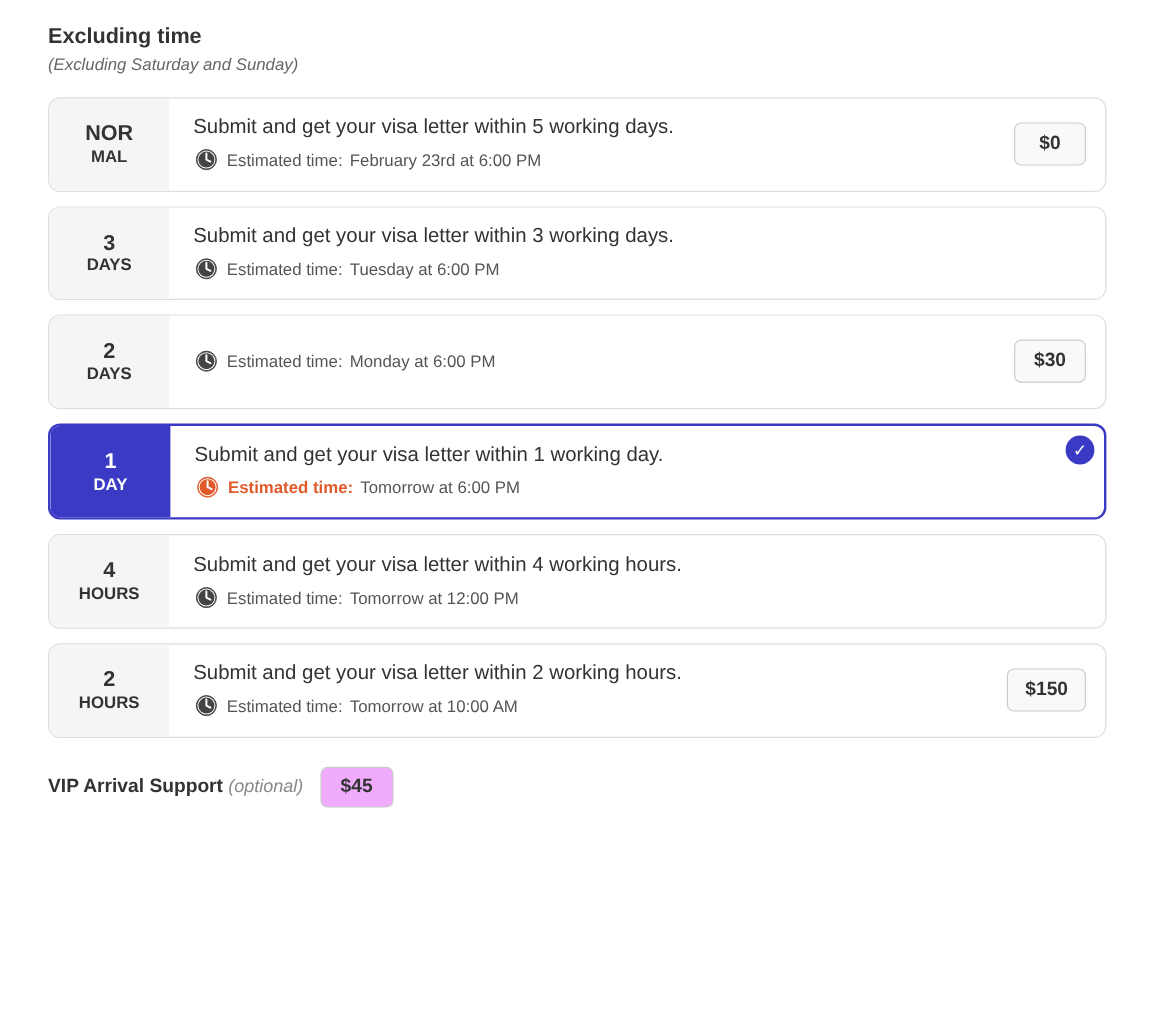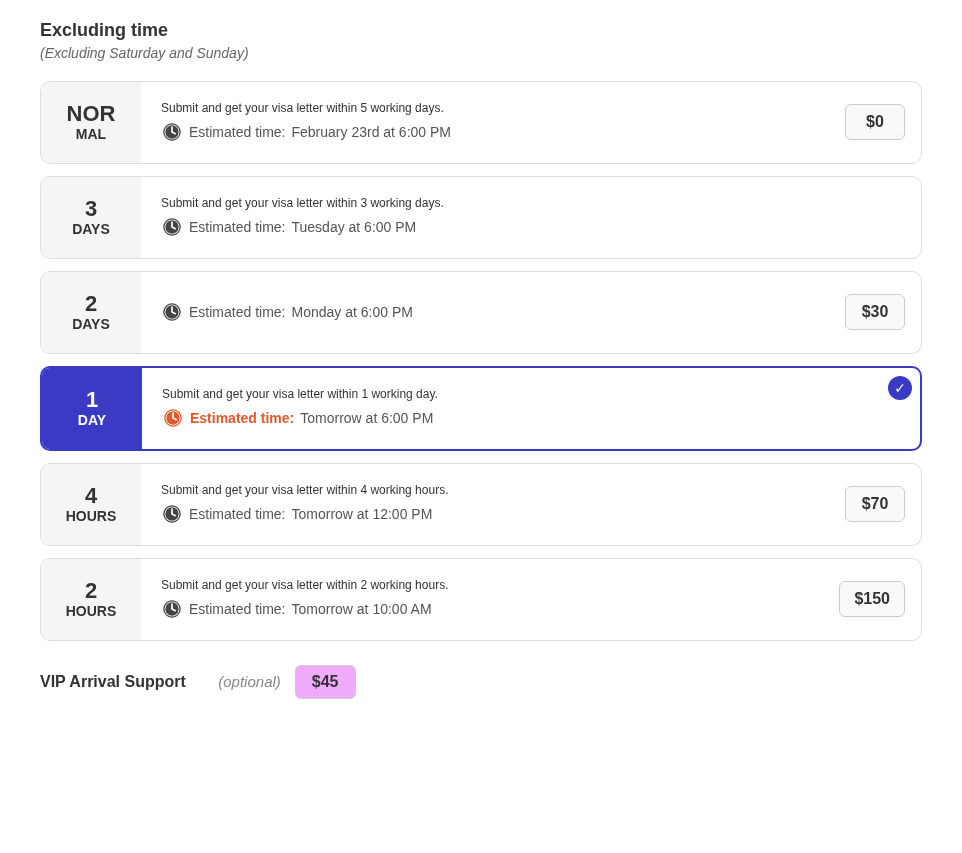--- a/index.html
+++ b/index.html
@@ -65,38 +65,38 @@
       text-align: center;
       align-self: stretch;
     }
 
     .option-card.selected .option-label {
       background: #3a3ac4;
       color: #fff;
     }
 
     .option-label .label-number {
-      font-size: 22px;
+      font-size: 18px;
       font-weight: bold;
       line-height: 1.1;
     }
 
     .option-label .label-unit {
       font-size: 14px;
       font-weight: bold;
       line-height: 1.2;
     }
 
     .option-content {
       flex: 1;
       padding: 14px 20px;
     }
 
     .option-main-text {
-      font-size: 12px;
+      font-size: 17px;
       color: #333;
       margin-bottom: 6px;
     }
 
     .option-estimate {
       display: flex;
       align-items: center;
       gap: 6px;
       font-size: 14px;
       color: #555;
@@ -177,21 +177,20 @@
       font-size: 16px;
       font-weight: bold;
       color: #333;
     }
 
     .vip-optional {
       font-style: italic;
       font-weight: normal;
       color: #888;
       font-size: 15px;
-      margin-left: 28px;
     }
 
     .vip-price-box {
       border: 1.5px solid #ccc;
       border-radius: 6px;
       padding: 7px 16px;
       font-size: 16px;
       font-weight: bold;
       color: #333;
       background: #f0abfc;
@@ -309,23 +308,20 @@
             <svg viewBox="0 0 24 24" fill="none" xmlns="http://www.w3.org/2000/svg">
         <circle cx="12" cy="12" r="10" fill="#444" stroke="#444" stroke-width="1"></circle>
         <circle cx="12" cy="12" r="9" fill="white" stroke="none"></circle>
         <circle cx="12" cy="12" r="8" fill="#444" stroke="none"></circle>
         <polyline points="12,6 12,12 16,14" stroke="white" stroke-width="2" stroke-linecap="round" stroke-linejoin="round" fill="none"></polyline>
       </svg>
           </span>
           <span style="">Estimated time:</span>
           <span class="estimate-time" style="">Tomorrow at 12:00 PM</span>
         </div>
-      </div>
-      <div class="option-price">
-        <div class="price-box">$70</div>
       </div>
 
     </div>
     <div class="option-card">
       <div class="option-label">
         <span class="label-number">2</span>
         <span class="label-unit">HOURS</span>
       </div>
       <div class="option-content">
         <div class="option-main-text">Submit and get your visa letter within 2 working hours.</div>

